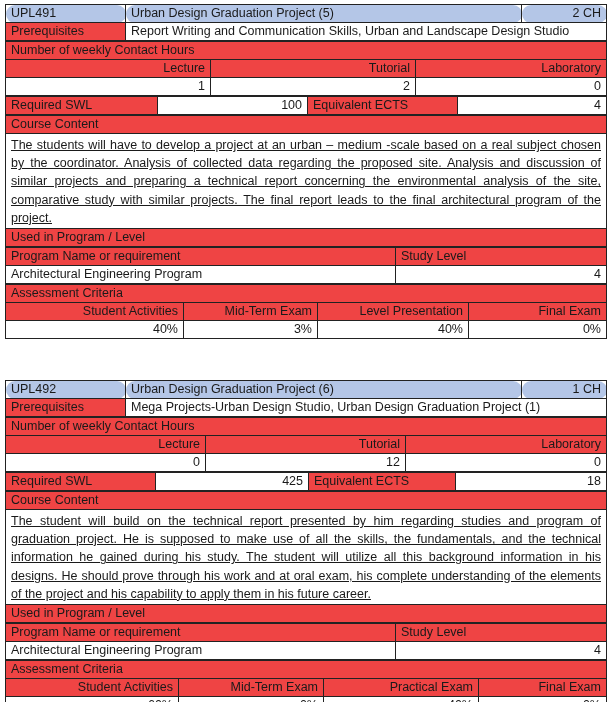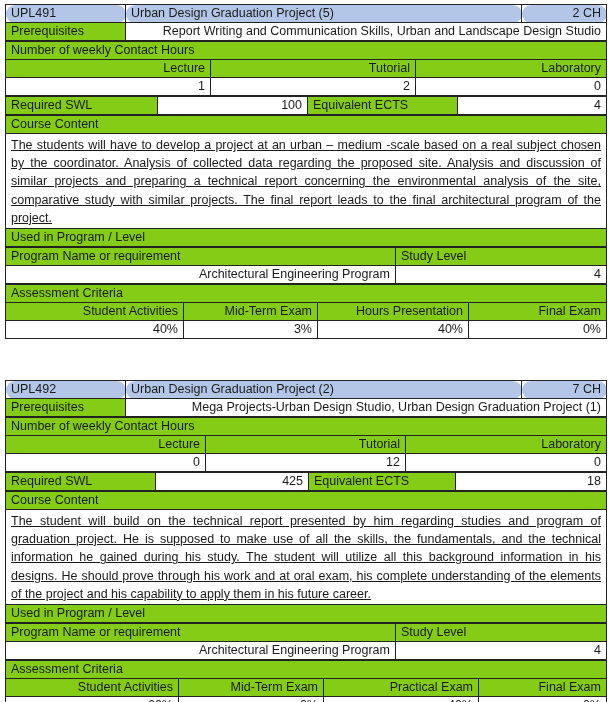--- a/index.html
+++ b/index.html
@@ -3,22 +3,22 @@
 <meta charset="utf-8">
 <style>
   html, body { margin:0; padding:0; background:#ffffff; }
   body { width:612px; height:702px; position:relative; font-family:"Liberation Sans", sans-serif; font-size:12.5px; color:#1a1a1a; }
   .course { position:absolute; left:5px; width:602px; }
   #course-0 { top:4px; }
   #course-1 { top:380px; }
   table { border-collapse:collapse; width:100%; table-layout:fixed; }
   td { border:1px solid #222; padding:0 5px; height:17px; line-height:17px; white-space:nowrap; overflow:hidden; }
   .blue { background:#b4c6e7;border-radius:9px; }
-  .green { background:#84cc16; }
-  .white { background:#ffffff;text-align:right; }
+  .green { background:#ef4444; }
+  .white { background:#ffffff; }
   .c { text-align:right; }
   .desc { white-space:normal; text-align:justify; line-height:18.2px; padding:2px 5px 1px 5px; height:auto;text-decoration:underline; }
 </style>
 </head>
 <body>
 
 <div class="course" id="course-0">
   <table>
     <colgroup>
         <col style="width:120px">
@@ -111,21 +111,21 @@
         <col style="width:151px">
         <col>
       </colgroup>
     <tbody>
         <tr>
           <td class="green" colspan="4">Assessment Criteria</td>
         </tr>
     <tr>
       <td class="green c">Student Activities</td>
       <td class="green c">Mid-Term Exam</td>
-      <td class="green c">Hours Presentation</td>
+      <td class="green c">Level Presentation</td>
       <td class="green c">Final Exam</td>
     </tr>
     <tr>
       <td class="white c">40%</td>
       <td class="white c">3%</td>
       <td class="white c">40%</td>
       <td class="white c">0%</td>
     </tr>
   </tbody>
     </table>
@@ -134,22 +134,22 @@
 <div class="course" id="course-1">
   <table>
     <colgroup>
         <col style="width:120px">
         <col>
         <col style="width:85px">
       </colgroup>
     <tbody>
         <tr>
       <td class="blue">UPL492</td>
-      <td class="blue">Urban Design Graduation Project (2)</td>
-      <td class="blue c">7 CH</td>
+      <td class="blue">Urban Design Graduation Project (6)</td>
+      <td class="blue c">1 CH</td>
     </tr>
     <tr>
       <td class="green">Prerequisites</td>
       <td class="white" colspan="2">Mega Projects-Urban Design Studio, Urban Design Graduation Project (1)</td>
     </tr>
   </tbody>
     </table>
   <table>
     <colgroup>
         <col style="width:200px">

